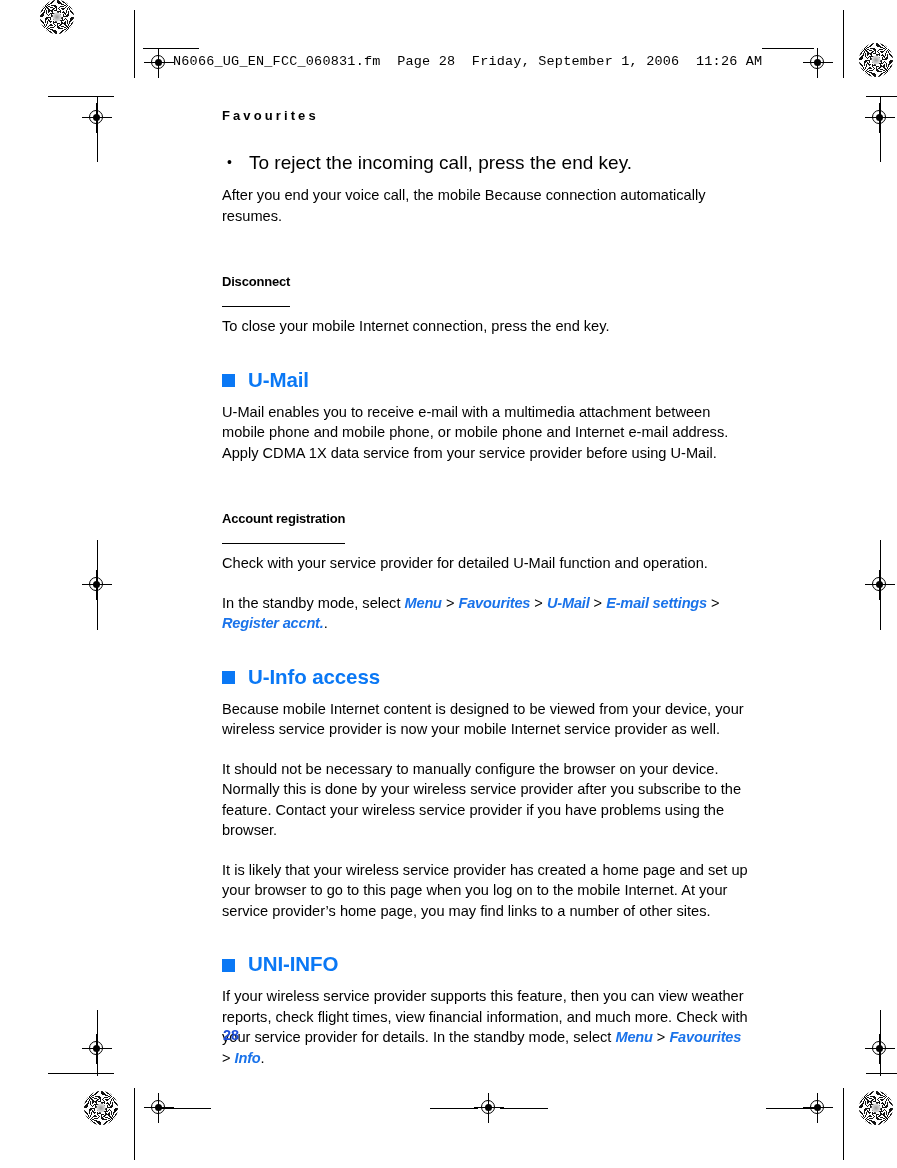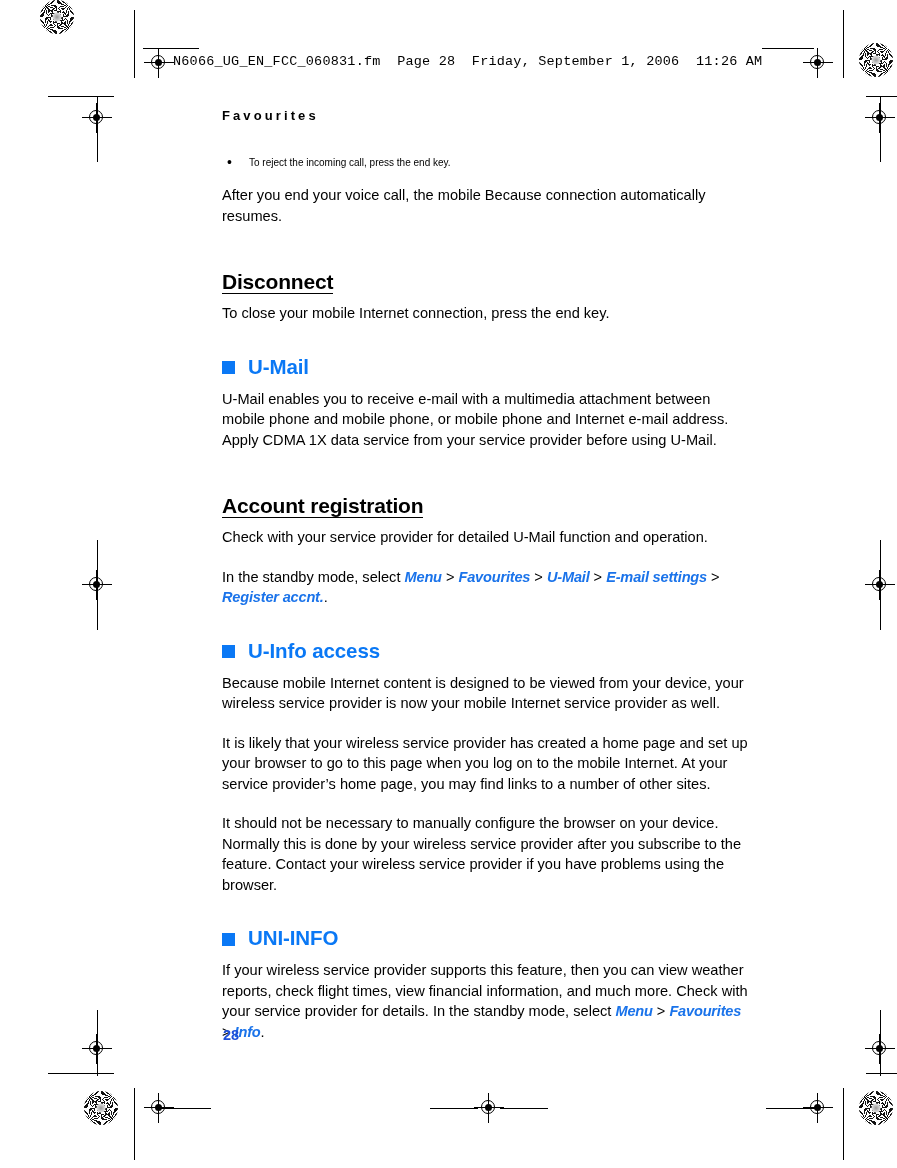--- a/index.html
+++ b/index.html
@@ -106,46 +106,46 @@
   }
 
   ul.bullets {
     margin: 0 0 12px 0;
     padding: 0;
     list-style: none;
   }
   ul.bullets li {
     position: relative;
     padding-left: 27px;
-    font-size: 10px;
+    font-size: 19px;
     line-height: 20px;
     margin-bottom: 2px;
   }
   ul.bullets li::before {
     content: "\2022";
     position: absolute;
     left: 5px;
     top: -1px;
     font-size: 14px;
   }
 
   p.body {
     font-size: 14.6px;
     line-height: 20.5px;
     margin: 0 0 19px 0;
     color: #000;
   }
 
   h3.sub {
-    font-size: 21px;
+    font-size: 13px;
     font-weight: bold;
     margin: 26px 0 9px 0;
     display: inline-block;
     border-bottom: 1.6px solid #000;
-    padding-bottom: 1px;
+    padding-bottom: 14px;
     line-height: 21px;
     letter-spacing: -0.2px;
     text-align: center;
   }
   .sub-wrap { display: block; }
 
   h2.blue {
     font-size: 20.5px;
     font-weight: bold;
     color: #0a78f5;
@@ -320,22 +320,22 @@
     <p class="body">Check with your service provider for detailed U-Mail function and operation.</p>
     <p class="body">
       <span>In the standby mode, select </span><span class="mi">Menu</span><span class="sep"> &gt; </span><span class="mi">Favourites</span><span class="sep"> &gt; </span><span class="mi">U-Mail</span><span class="sep"> &gt; </span><span class="mi">E-mail settings</span><span class="sep"> &gt; </span><span class="mi">Register accnt.</span><span>.</span>
     </p>
 
     <h2 class="blue">
       <span class="sq"></span>
       <span>U-Info access</span>
     </h2>
     <p class="body">Because mobile Internet content is designed to be viewed from your device, your wireless service provider is now your mobile Internet service provider as well.</p>
+    <p class="body">It should not be necessary to manually configure the browser on your device. Normally this is done by your wireless service provider after you subscribe to the feature. Contact your wireless service provider if you have problems using the browser.</p>
     <p class="body">It is likely that your wireless service provider has created a home page and set up your browser to go to this page when you log on to the mobile Internet. At your service provider’s home page, you may find links to a number of other sites.</p>
-    <p class="body">It should not be necessary to manually configure the browser on your device. Normally this is done by your wireless service provider after you subscribe to the feature. Contact your wireless service provider if you have problems using the browser.</p>
 
     <h2 class="blue">
       <span class="sq"></span>
       <span>UNI-INFO</span>
     </h2>
     <p class="body">
       <span>If your wireless service provider supports this feature, then you can view weather reports, check flight times, view financial information, and much more. Check with your service provider for details. In the standby mode, select </span><span class="mi">Menu</span><span class="sep"> &gt; </span><span class="mi">Favourites</span><span class="sep"> &gt; </span><span class="mi">Info</span><span>.</span>
     </p>
   </div>
 

